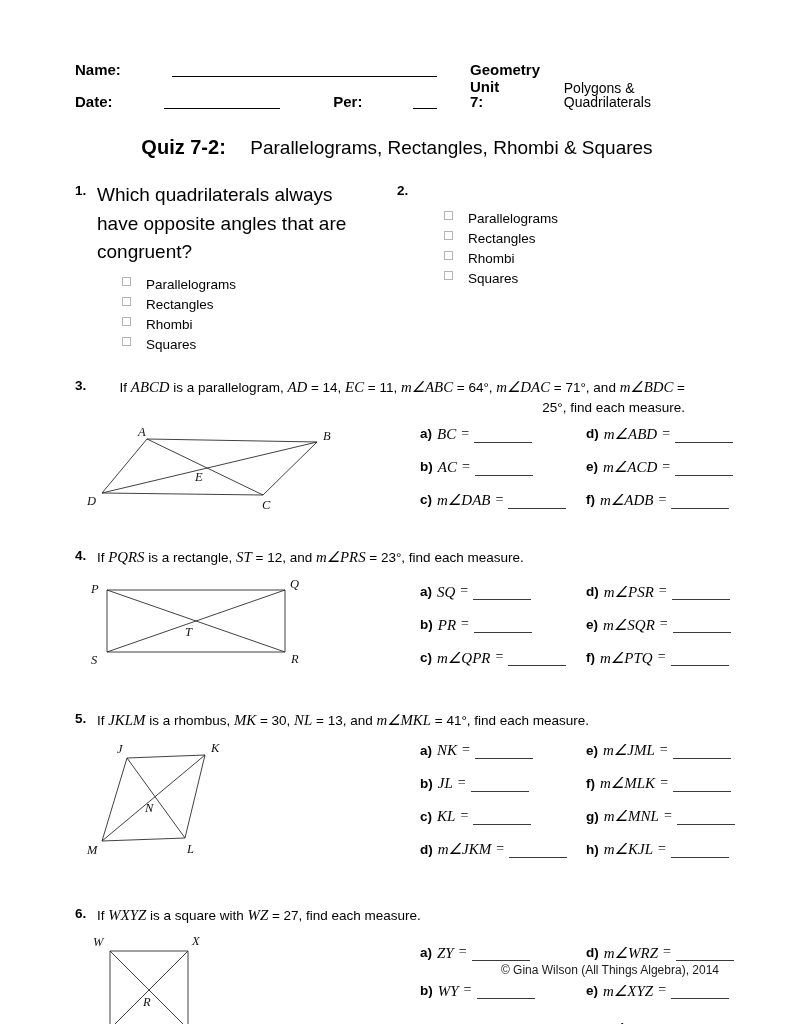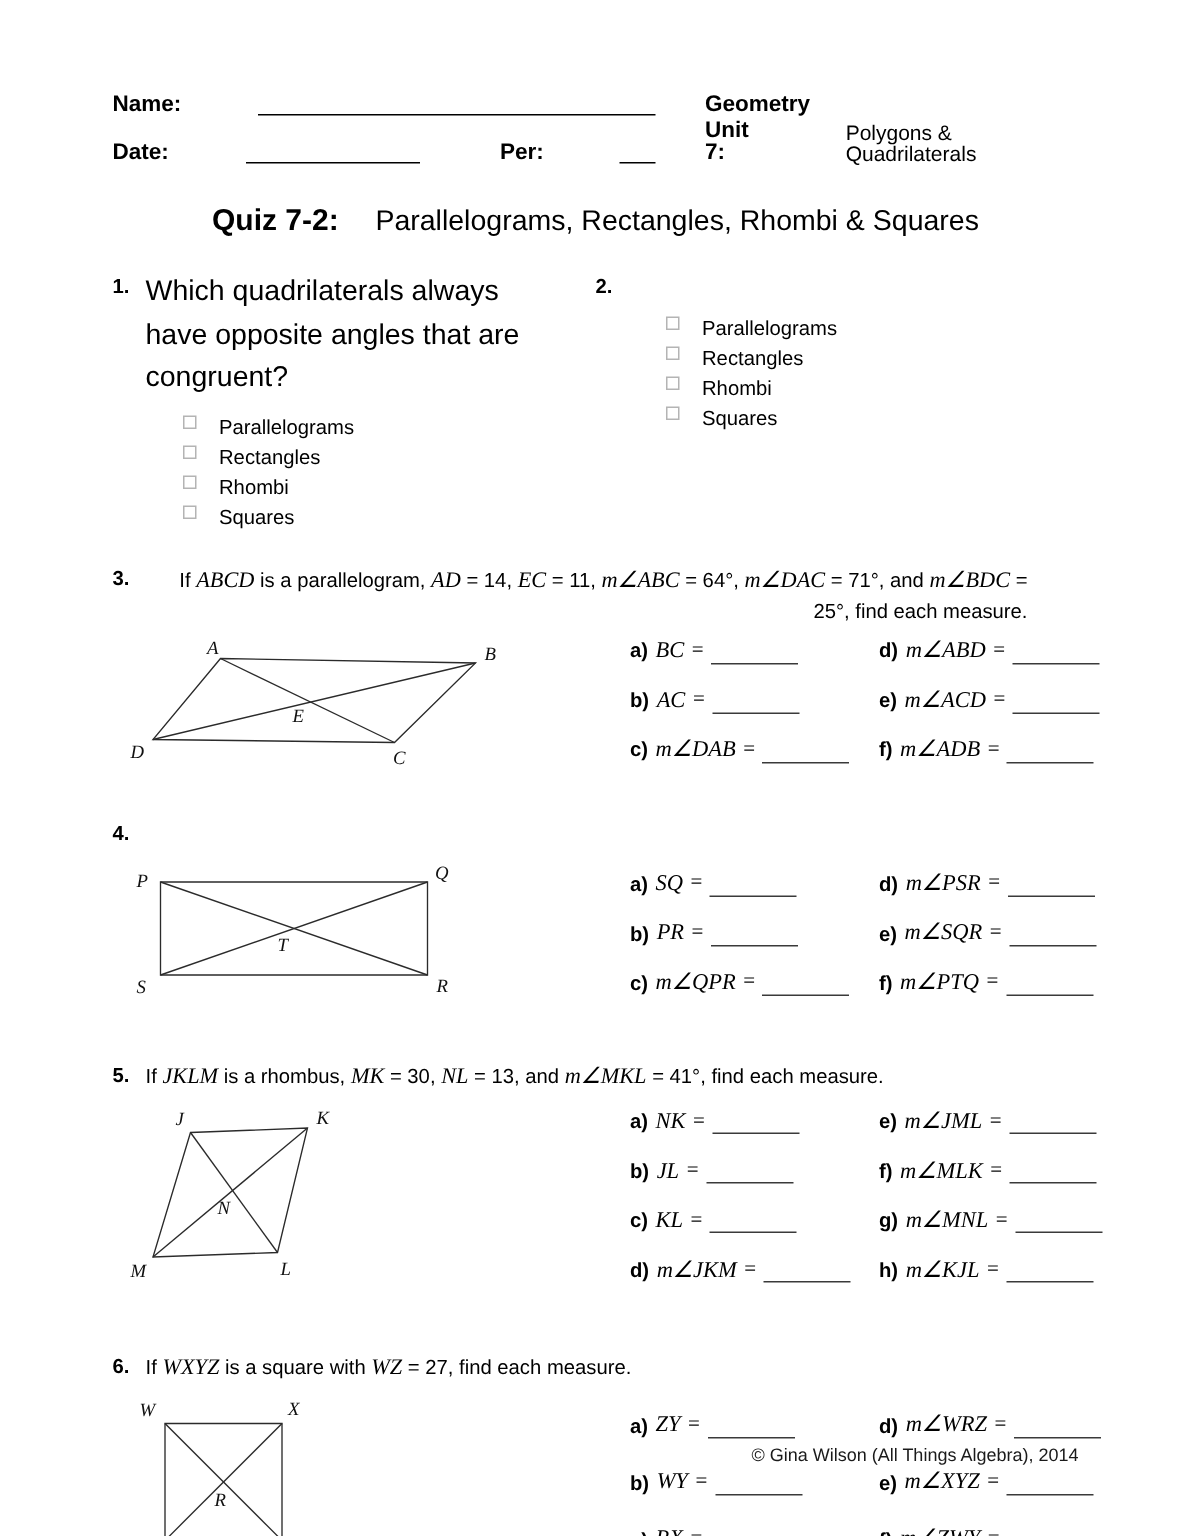--- a/index.html
+++ b/index.html
@@ -234,20 +234,21 @@
             </div>
           </div>
         </div>
       </div>
     </div>
   </div>
 
   <div class="q q4">
     <div class="prompt-row">
       <span class="q-num">4.</span>
+      <span class="prompt"><span>If </span><span class="math">PQRS</span><span> is a rectangle, </span><span class="math">ST</span><span> = 12, and </span><span class="math">m∠PRS</span><span> = 23°, find each measure.</span></span>
     </div>
     <div class="content-row">
       <div class="fig-wrap">
         <svg class="figure" width="230" height="90" viewBox="0 0 230 90">
           <polygon class="fig-line" points="22,14 200,14 200,76 22,76"></polygon>
           <line class="fig-line" x1="22" y1="14" x2="200" y2="76"></line>
           <line class="fig-line" x1="22" y1="76" x2="200" y2="14"></line>
           <text class="fig-label" x="6" y="17">P</text>
           <text class="fig-label" x="205" y="12">Q</text>
           <text class="fig-label" x="206" y="87">R</text>

